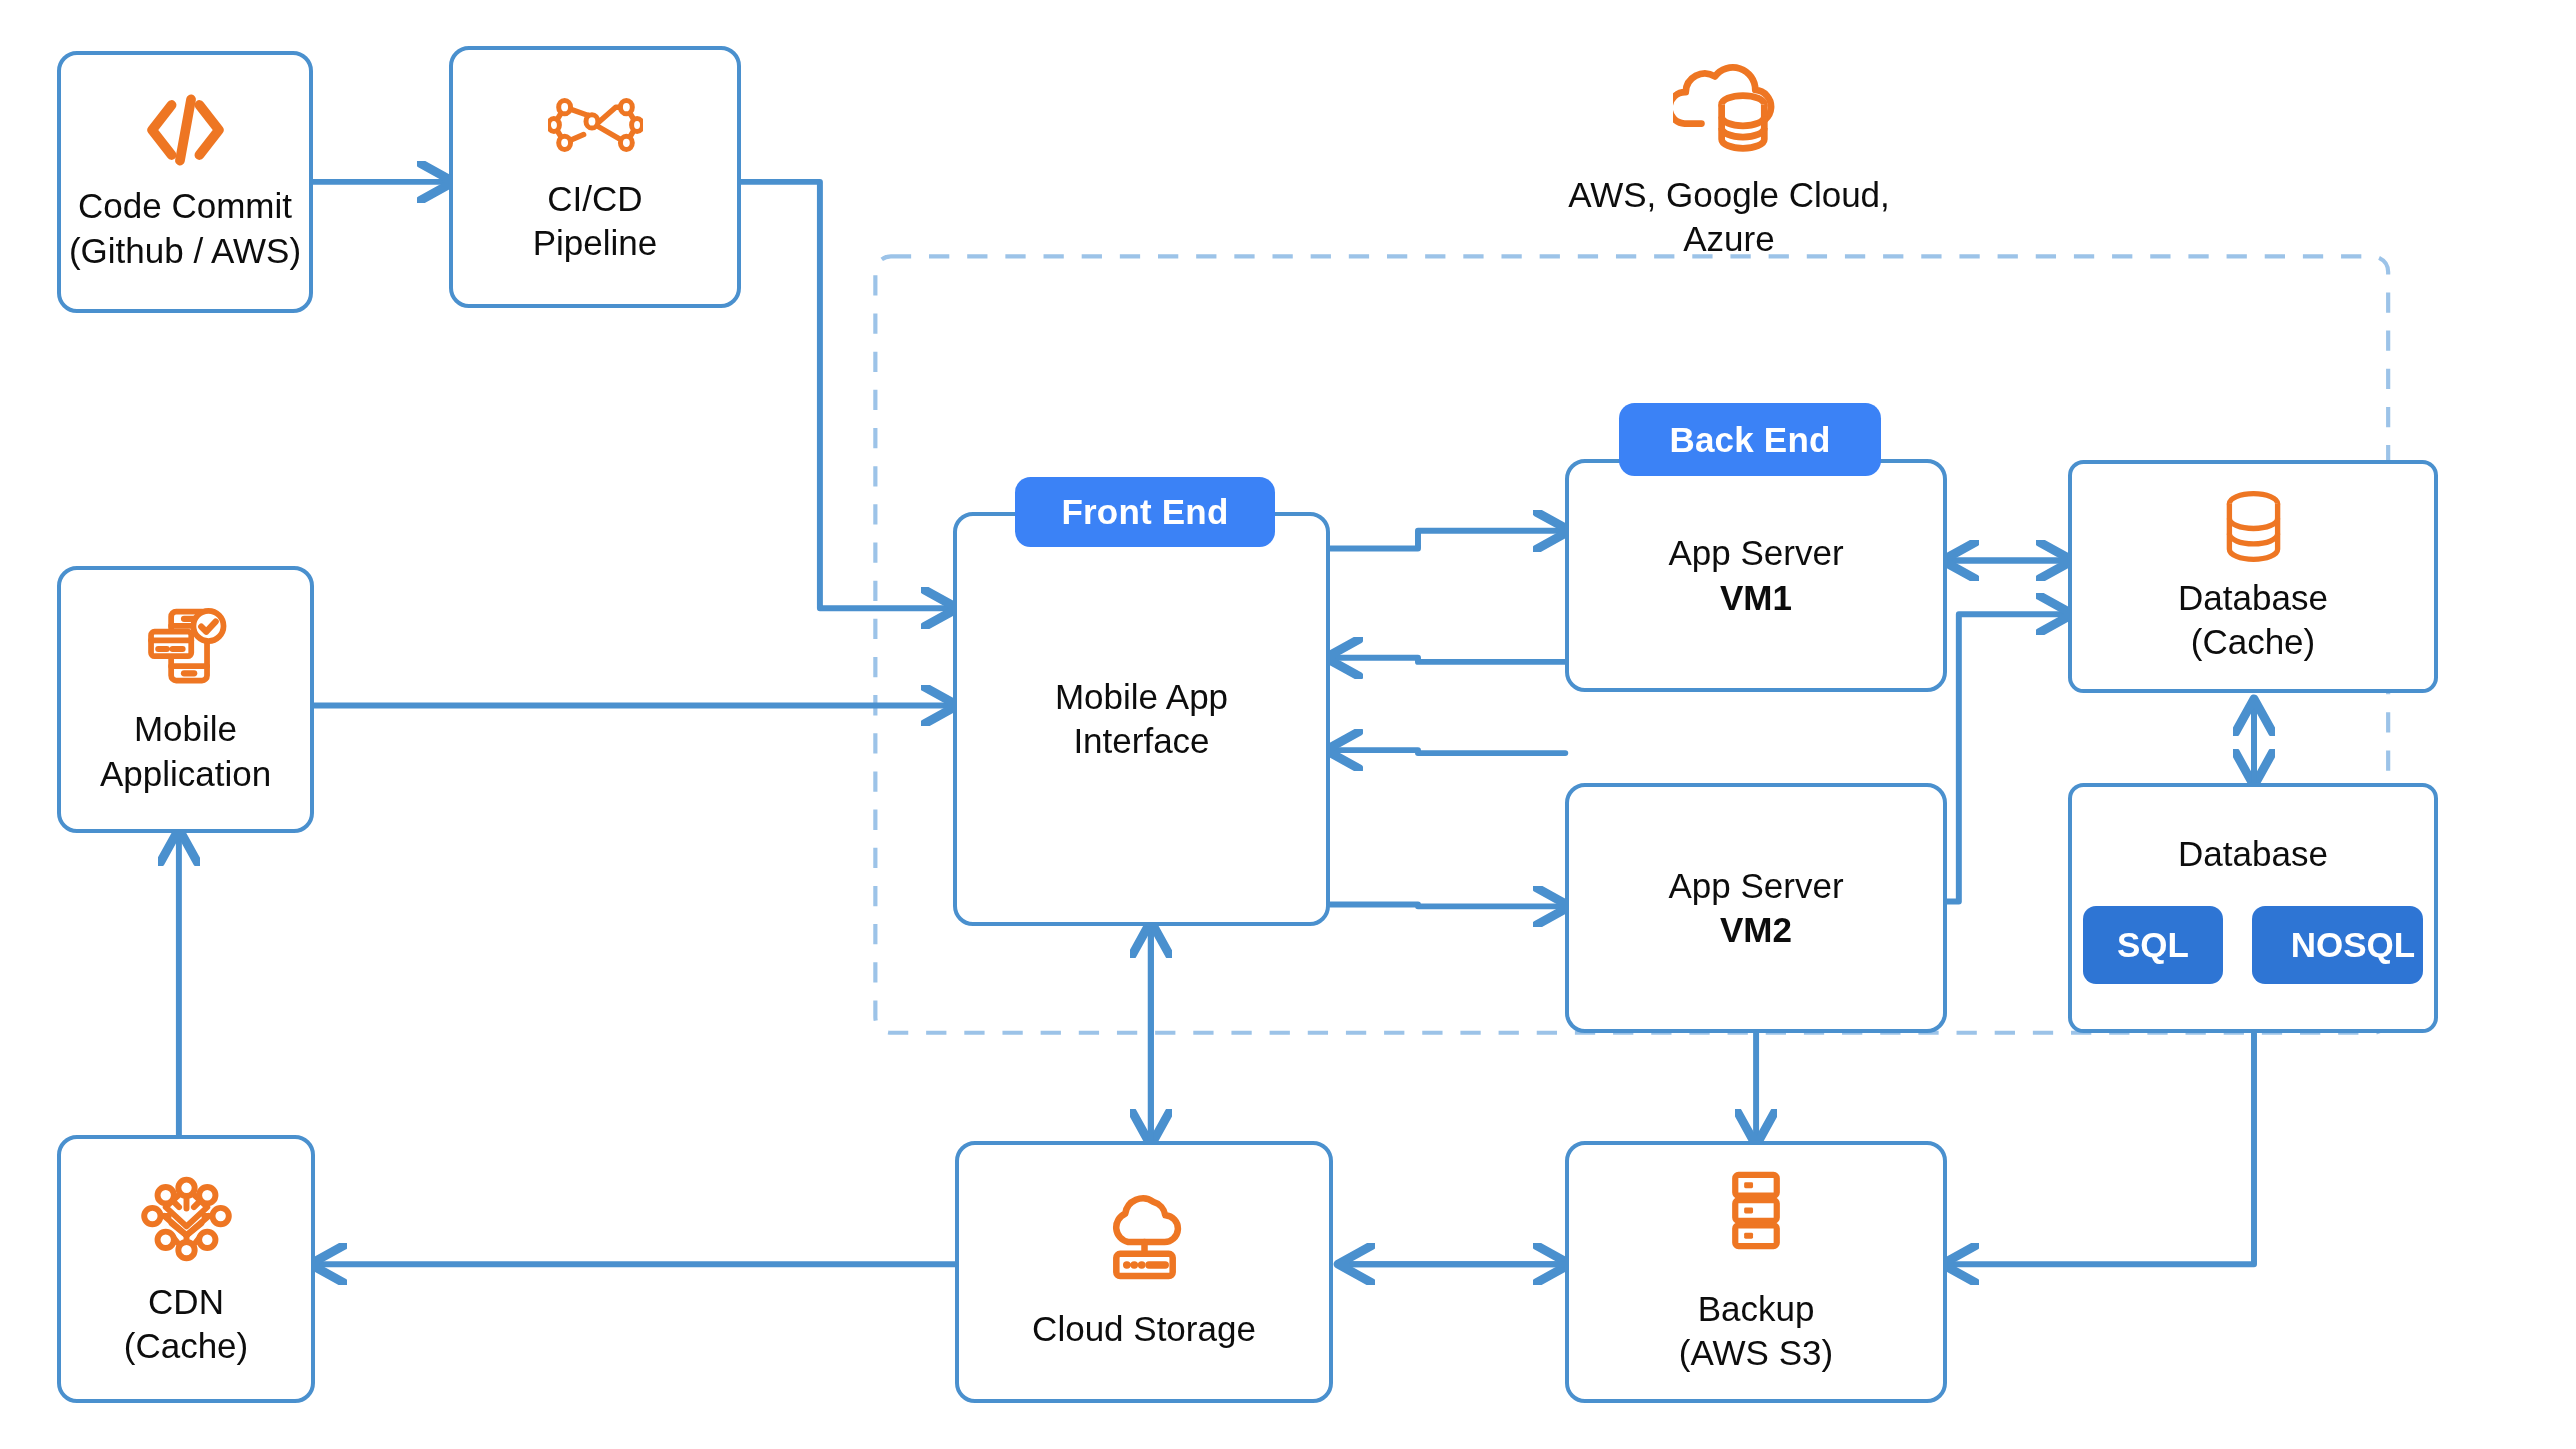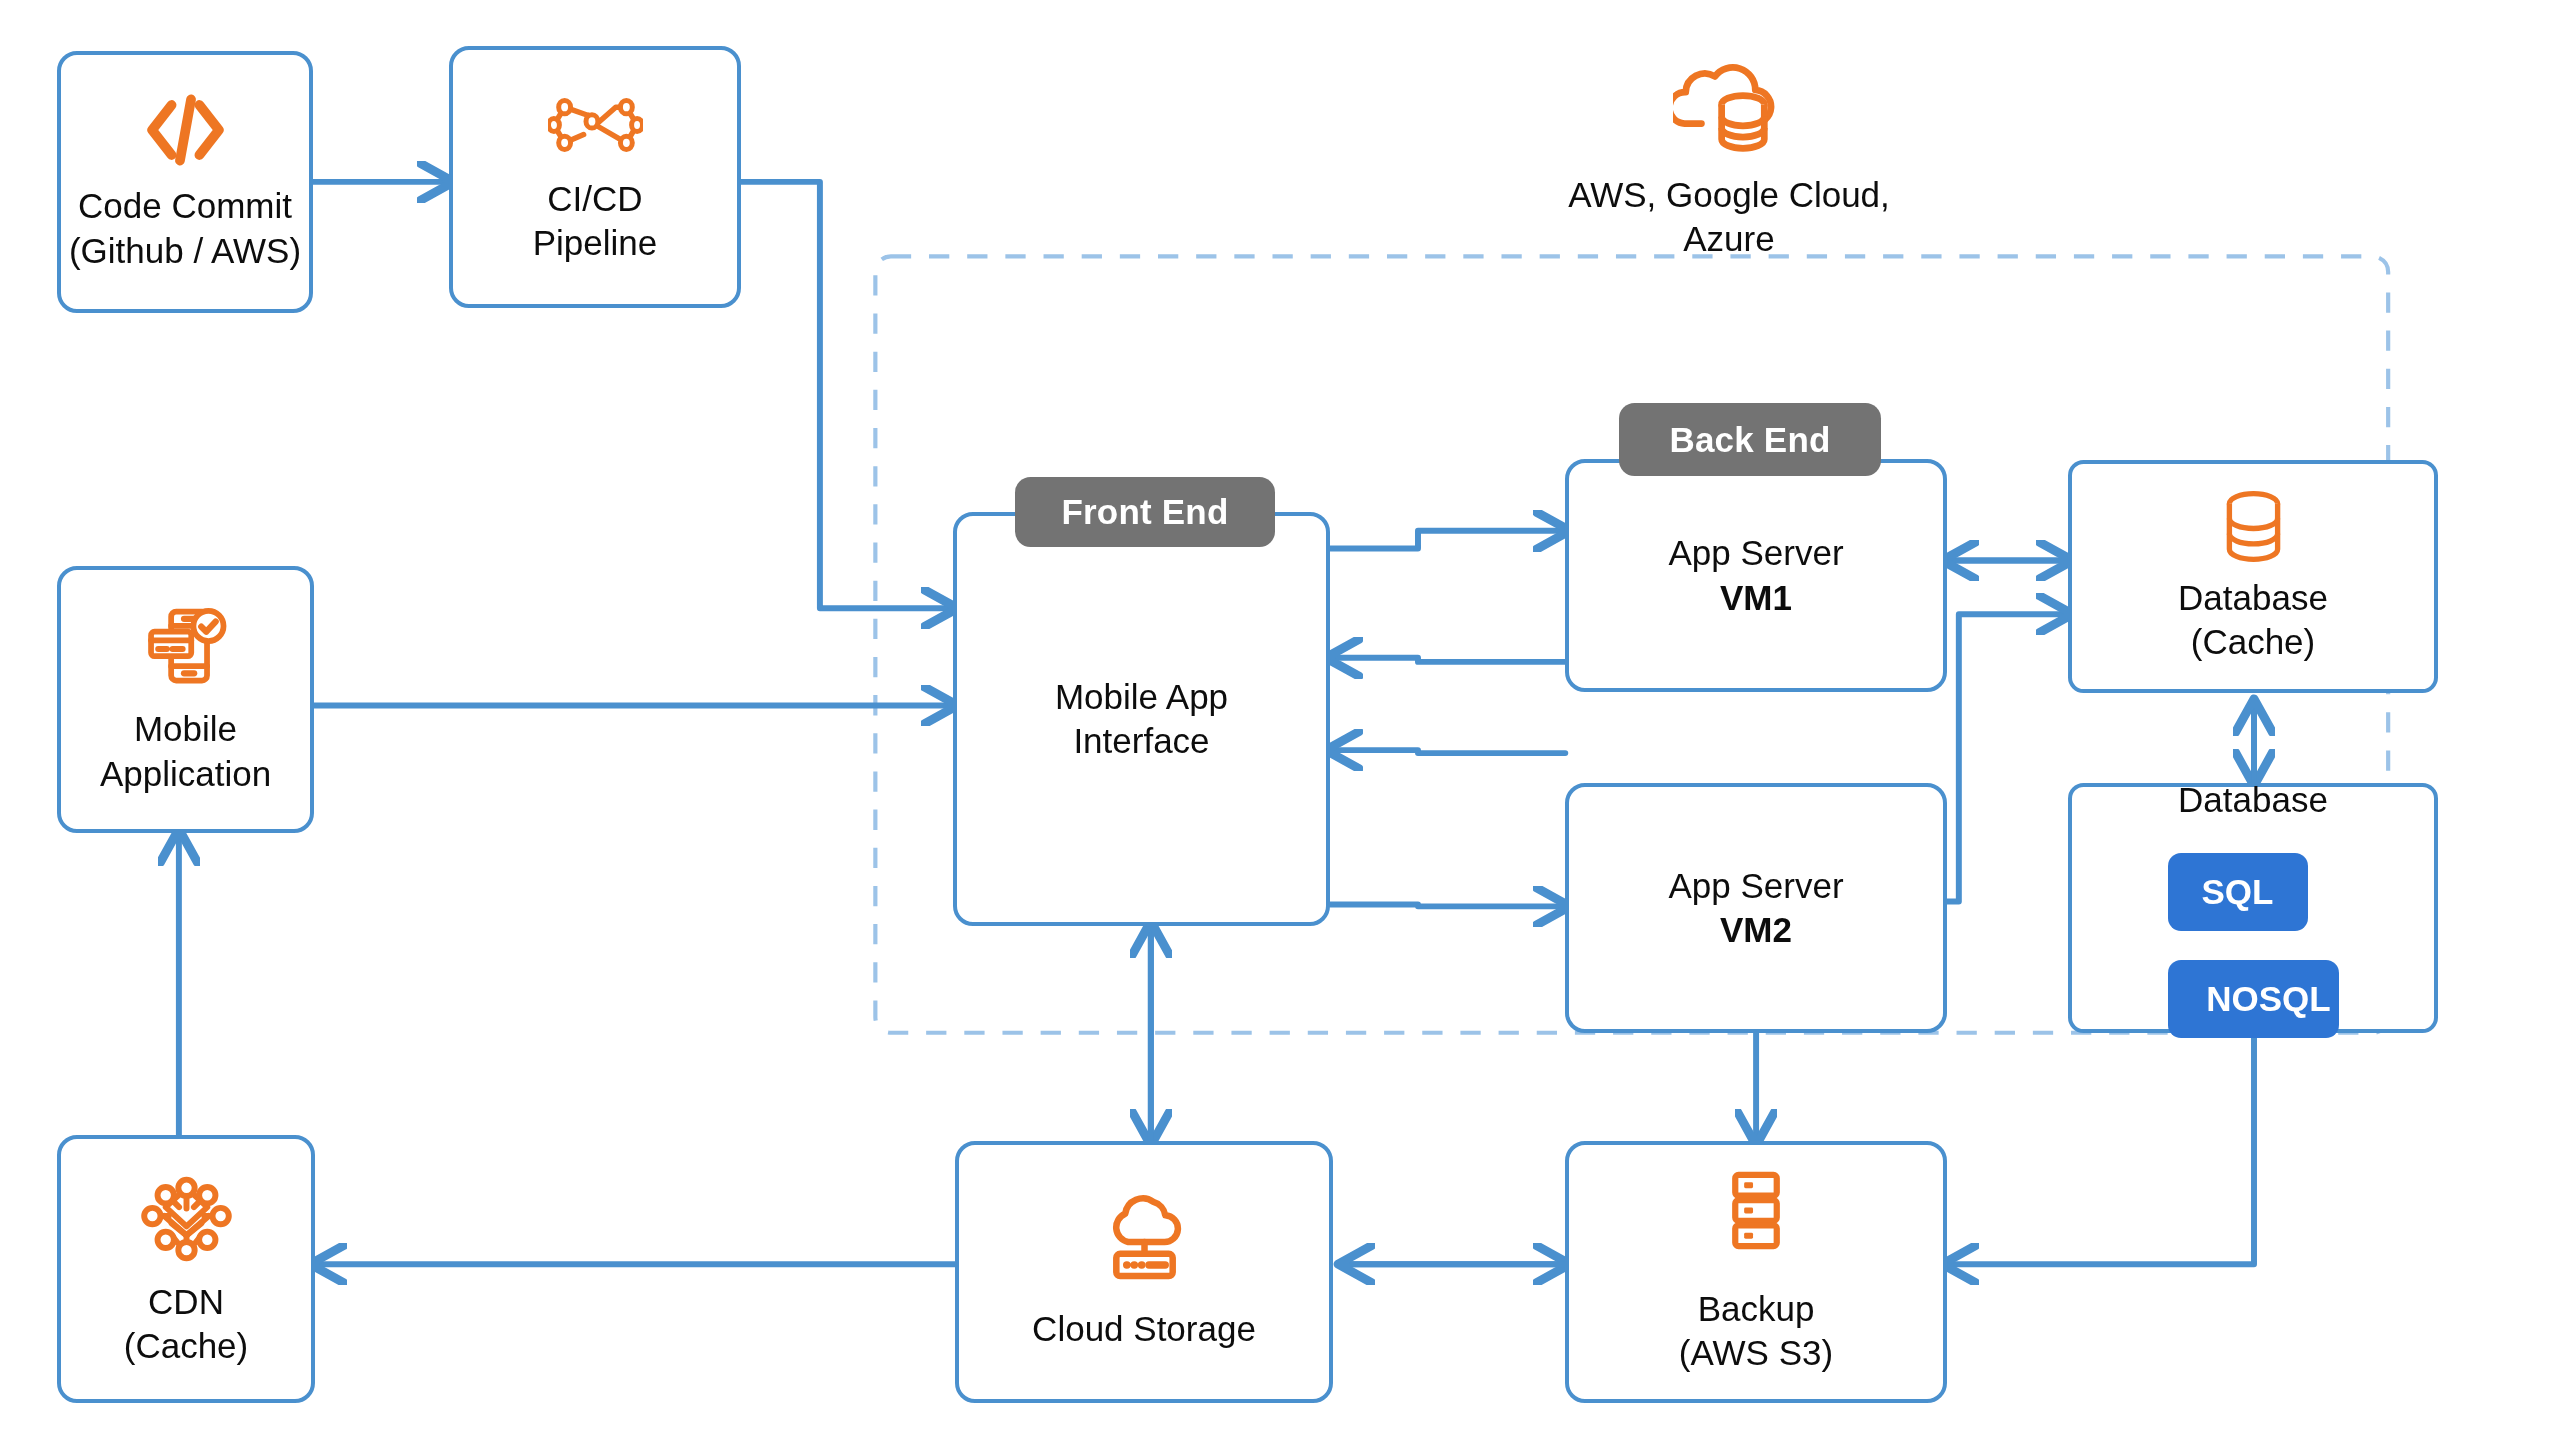--- a/index.html
+++ b/index.html
@@ -9,31 +9,31 @@
 
   .node{position:absolute;box-sizing:border-box;background:#ffffff;
         border:4.2px solid #4A90CE;border-radius:20px;
         display:flex;flex-direction:column;align-items:center;justify-content:center;}
   .node.tight{border-radius:15.5px;}
 
   .nlabel{color:#0d0d0d;font-size:35px;line-height:1.26;text-align:center;white-space:pre-line;font-weight:400;}
   .nlabel.strong{font-weight:700;}
   .icon{display:block;}
 
-  .badge{position:absolute;background:#737373;color:#ffffff;border-radius:15.5px;
+  .badge{position:absolute;background:#3b82f6;color:#ffffff;border-radius:15.5px;
          display:flex;align-items:center;justify-content:center;
          font-size:35px;font-weight:700;letter-spacing:0.2px;}
 
   .pill{background:#2E75D4;color:#fff;border-radius:13px;font-size:35px;font-weight:700;
         display:flex;align-items:center;justify-content:center;}
 
   .cloudgroup{position:absolute;display:flex;flex-direction:column;align-items:center;}
   .cloudgroup .nlabel{margin-top:15.5px;}
 
-  .dbrow{display:flex;gap:29px;margin-top:30px;flex-direction:column;}
+  .dbrow{display:flex;gap:29px;margin-top:30px;}
 </style>
 </head>
 <body>
 
 <div id="stage">
 
   <svg id="wires" viewBox="0 0 4320 2430">
     <defs>
       <marker id="ah" markerWidth="7" markerHeight="7" refX="5.4" refY="3.5" orient="auto" markerUnits="strokeWidth">
         <path d="M0.6,0.4 L6.2,3.5 L0.6,6.6" fill="none" stroke="#4A90CE" stroke-width="1.5" stroke-linecap="round" stroke-linejoin="round"></path>

